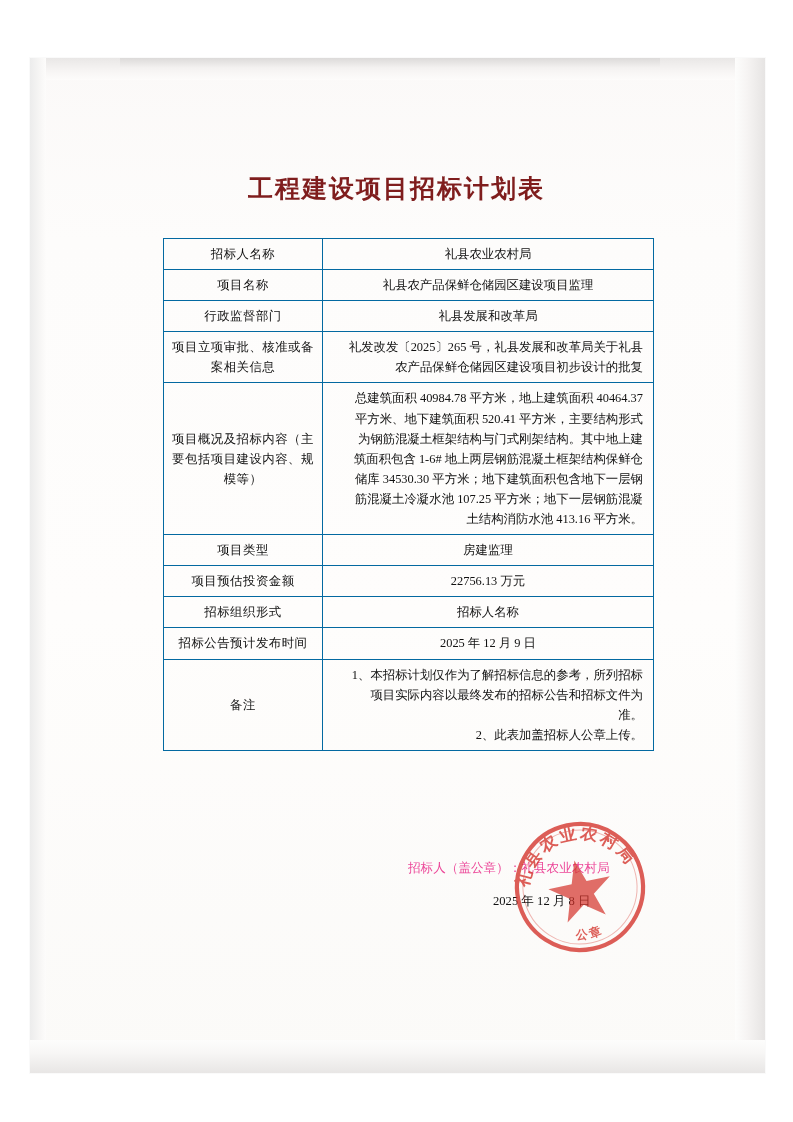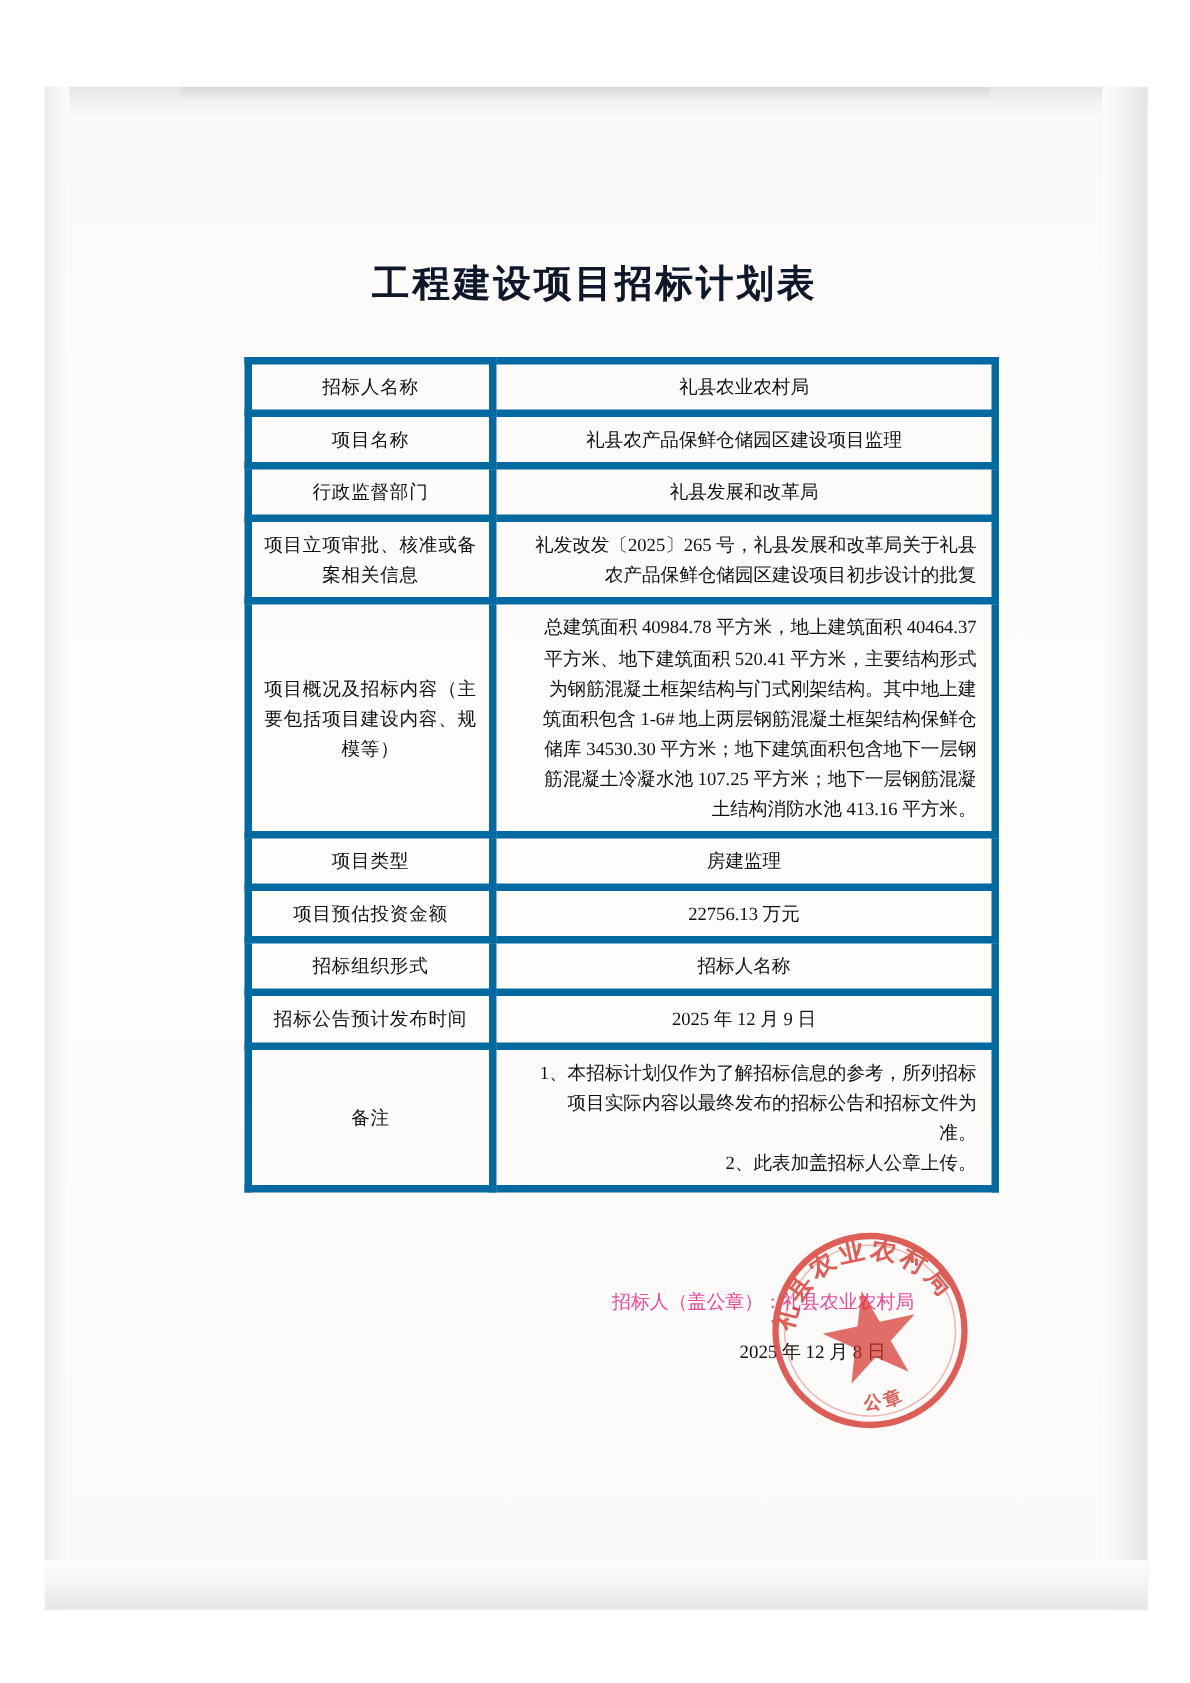--- a/index.html
+++ b/index.html
@@ -79,39 +79,39 @@
   
   .doc-title {
     position: absolute;
     left: 0;
     top: 172px;
     width: 793px;
     text-align: center;
     font-size: 25px;
     font-weight: bold;
     letter-spacing: 2px;
-    color: #0f172a;
+    color: #7f1d1d;
     font-family: Liberation Serif, serif;
   }
 
   
   .tbl-wrap {
     position: absolute;
     left: 163px;
     top: 238px;
     width: 456px;
   }
   table.form {
     border-collapse: collapse;
     width: 456px;
     table-layout: fixed;
     background: transparent;
   }
   table.form td {
-    border: 5px solid #0369a1;
+    border: 1px solid #0369a1;
     padding: 5px 8px;
     font-size: 12.4px;
     line-height: 1.62;
     color: #111;
     vertical-align: middle;
     margin-top: 16px;
   }
   td.label {
     width: 142px;
     text-align: center;

